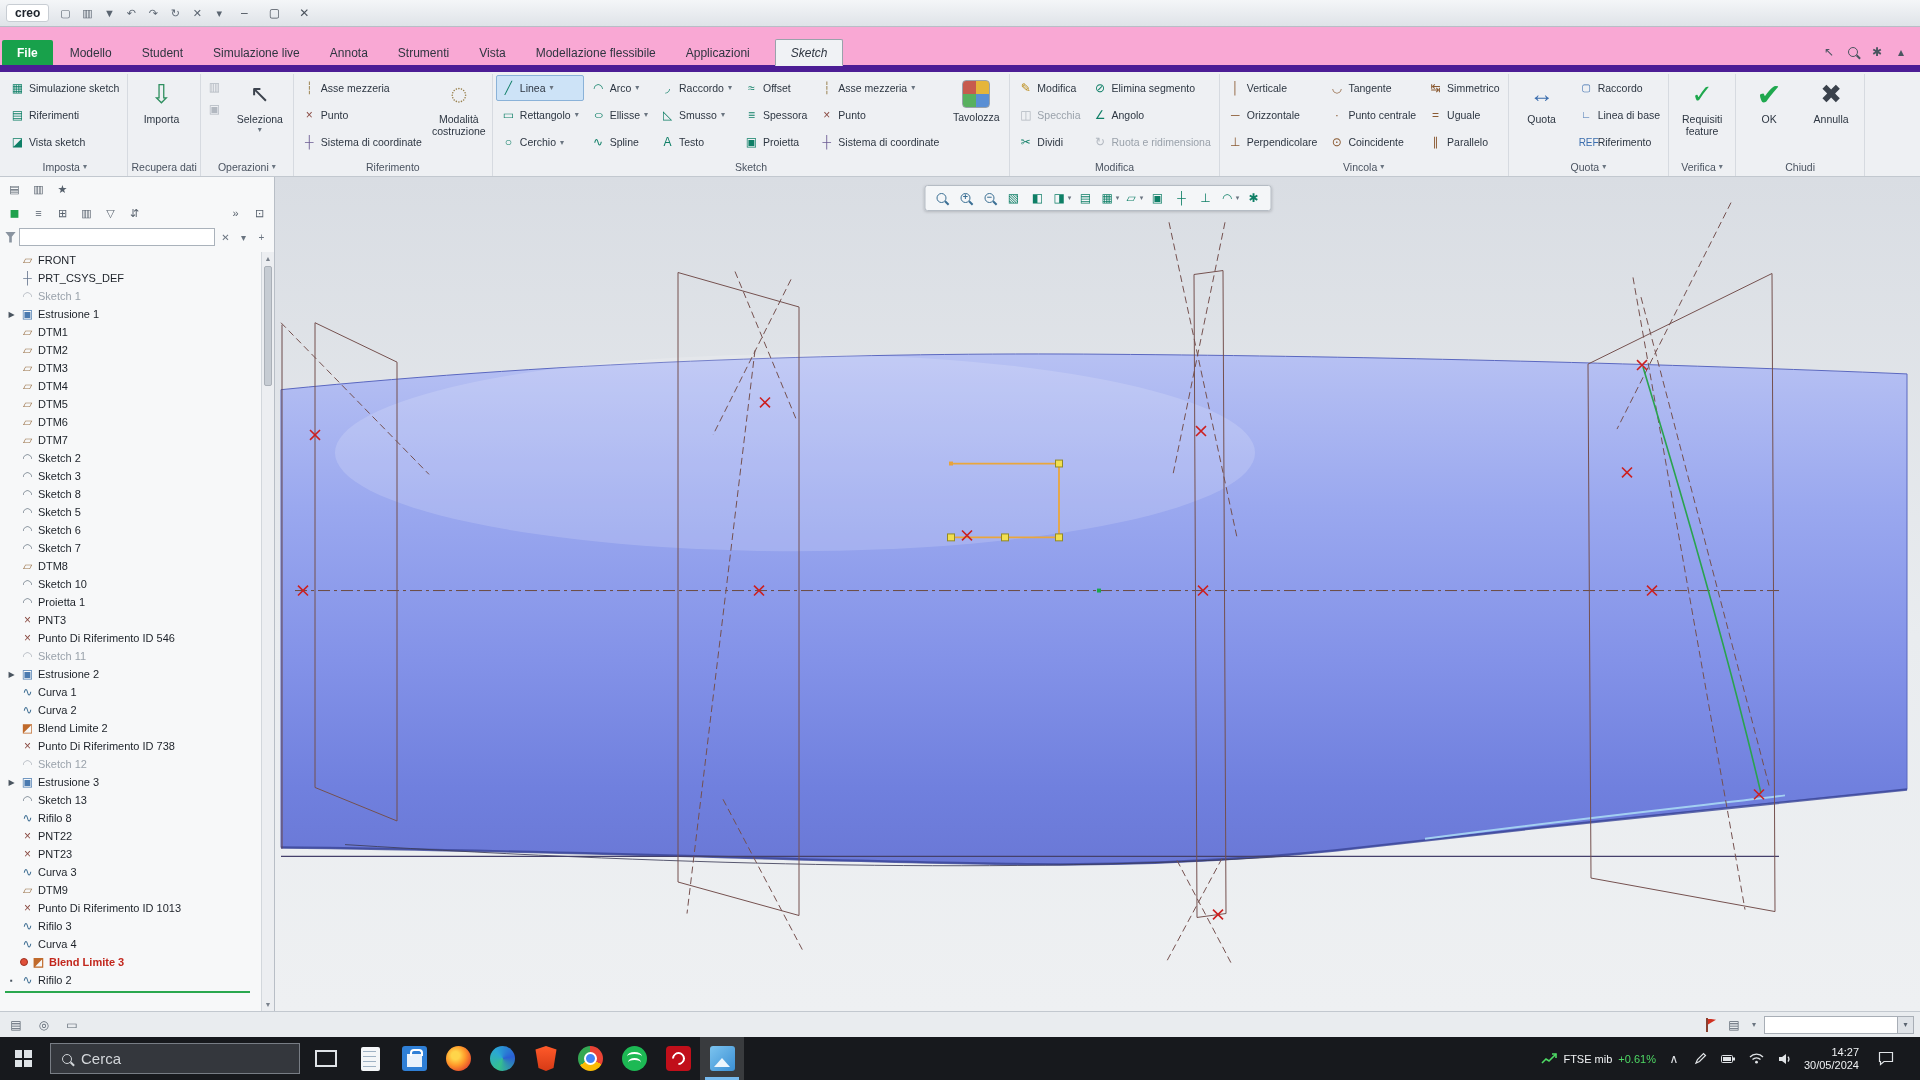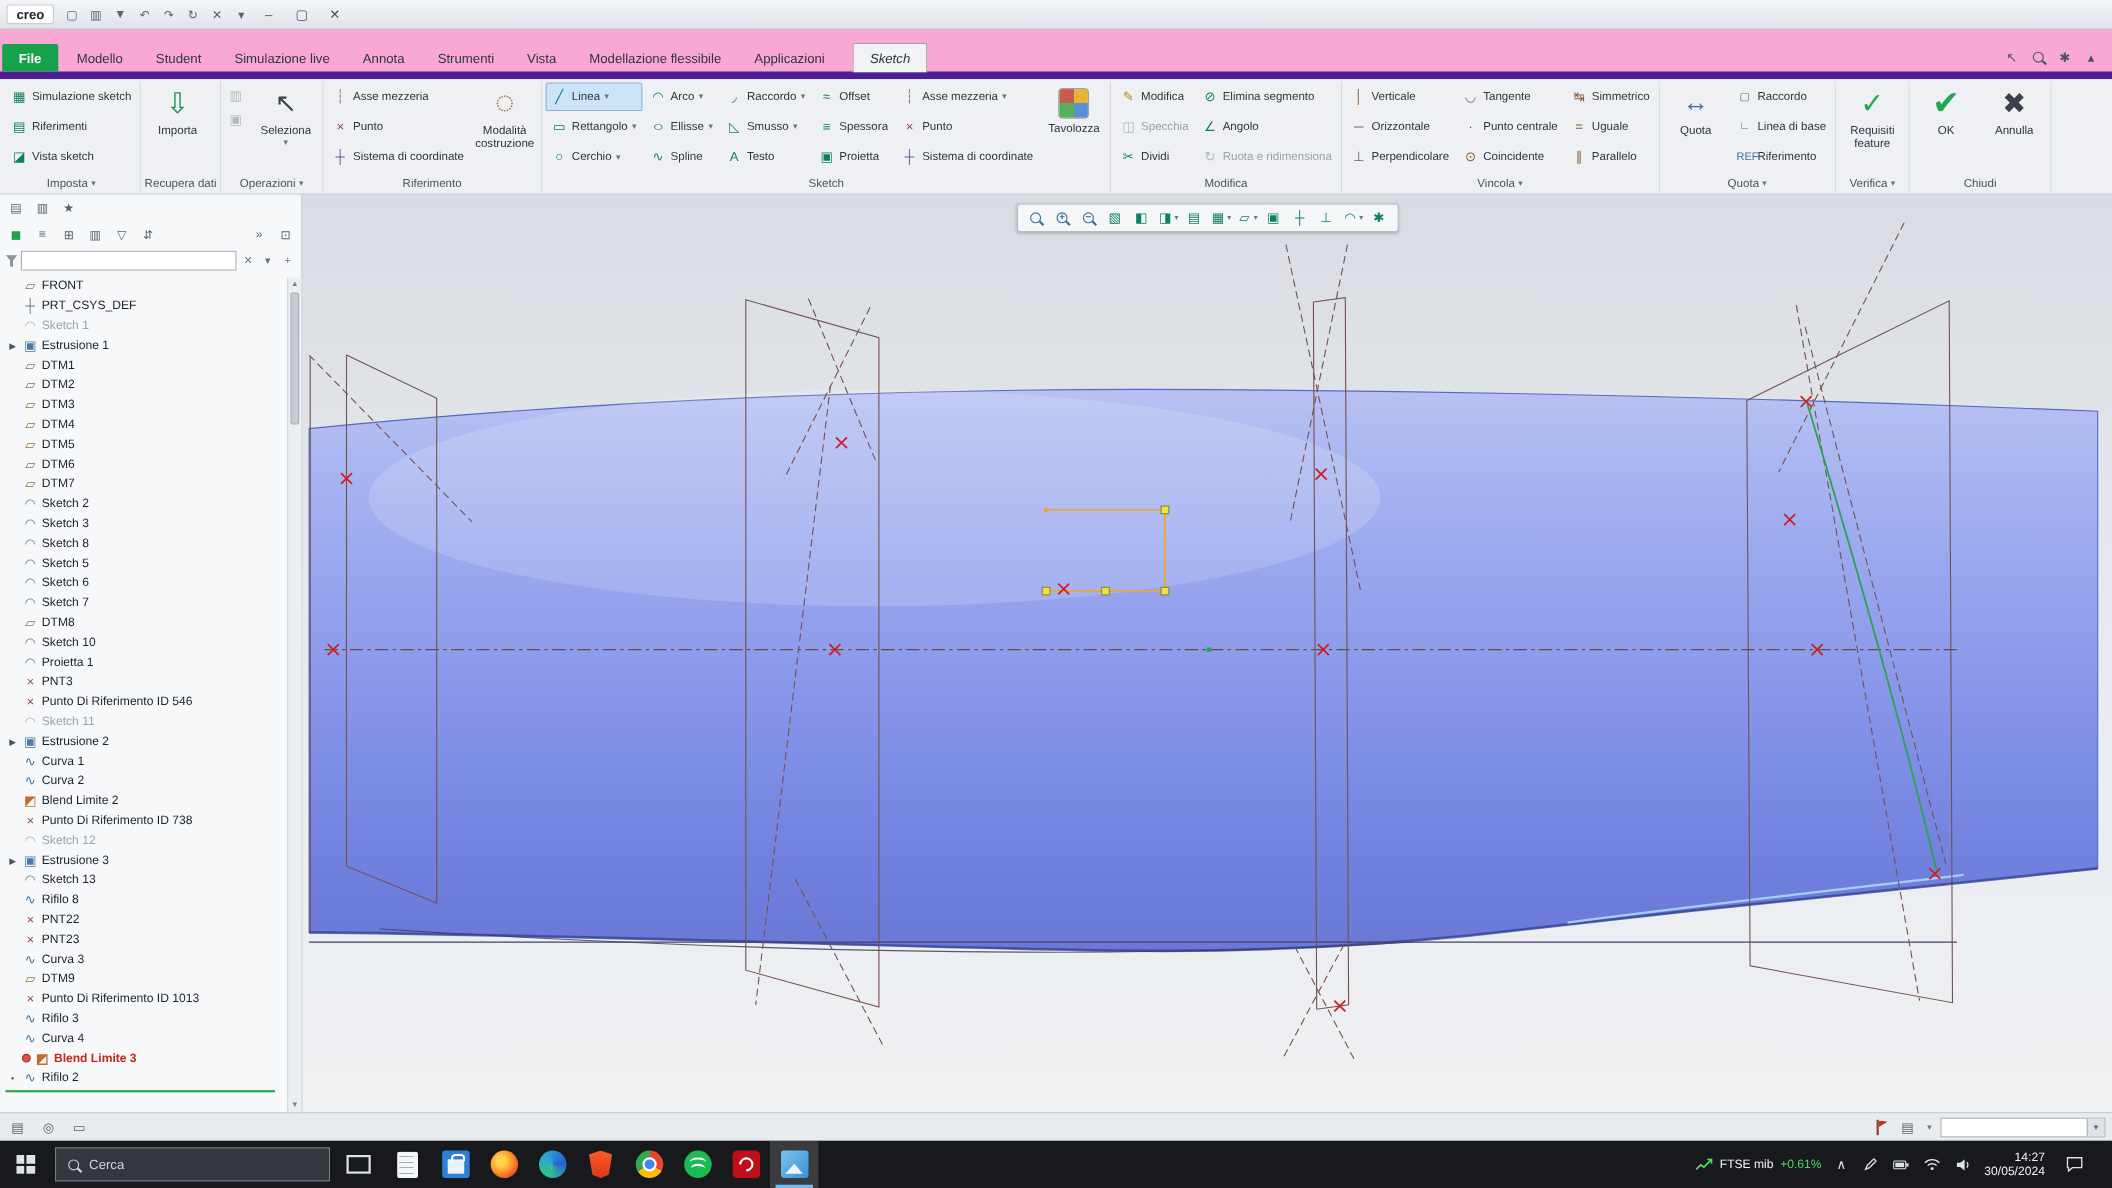--- a/index.html
+++ b/index.html
@@ -144,21 +144,21 @@
   .cval{flex:1;padding:0 4px;font-size:11px;}
   .cdd{width:16px;height:100%;background:#dfe3e8;border-left:1px solid #a8aeb6;display:flex;
     align-items:center;justify-content:center;font-size:8px;color:#5a6470;}
 
   
   .taskbar{height:43px;background:#17191d;display:flex;align-items:stretch;color:#e8eaec;flex:0 0 auto;}
   .startbtn{width:46px;display:flex;align-items:center;justify-content:center;}
   .winlogo{width:17px;height:17px;display:grid;grid-template-columns:1fr 1fr;grid-template-rows:1fr 1fr;gap:2px;}
   .winlogo span{background:#dfe3e7;}
   .searchbox{width:250px;margin:6px 4px;background:#34373d;display:flex;align-items:center;gap:9px;
-    padding:0 11px;font-size:12px;color:#d3d6da;border:1px solid #787d85;}
+    padding:0 11px;font-size:15px;color:#d3d6da;border:1px solid #787d85;}
   .searchbox .mag{color:#d0d4d8;}
   .tapps{display:flex;}
   .tapp{width:44px;display:flex;align-items:center;justify-content:center;position:relative;}
   .tapp.active{background:rgba(255,255,255,.15);}
   .tapp.active::after{content:"";position:absolute;bottom:0;left:5px;right:5px;height:3px;background:#76b9ed;}
   .ai{width:25px;height:25px;}
   .ai.task-view{width:22px;height:17px;border:2px solid #dfe3e7;background:transparent;}
   .ai.notepad{width:19px;height:24px;background:#f4f6f8;border-radius:2px;
     background-image:repeating-linear-gradient(#f4f6f8 0 4px,#9fb2c4 4px 5px);background-size:70% 100%;
     background-repeat:no-repeat;background-position:center;}

